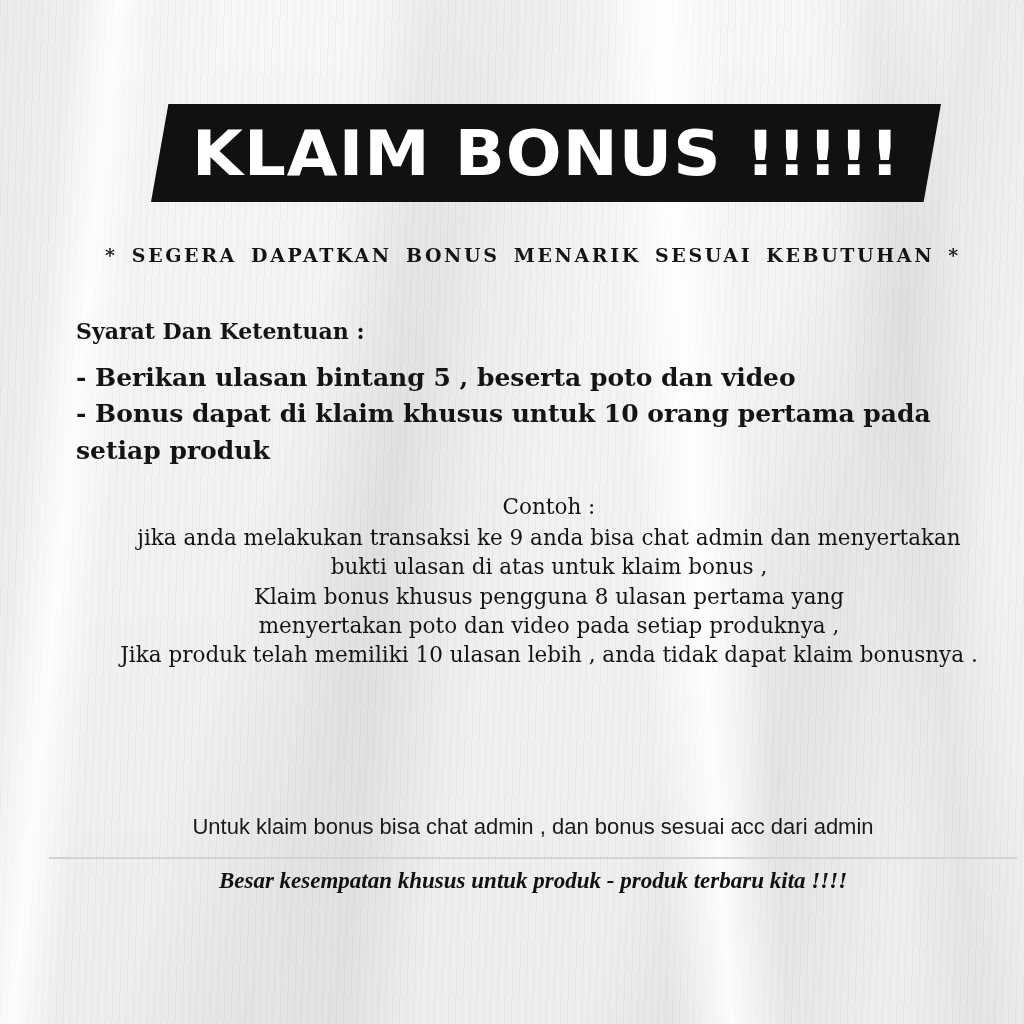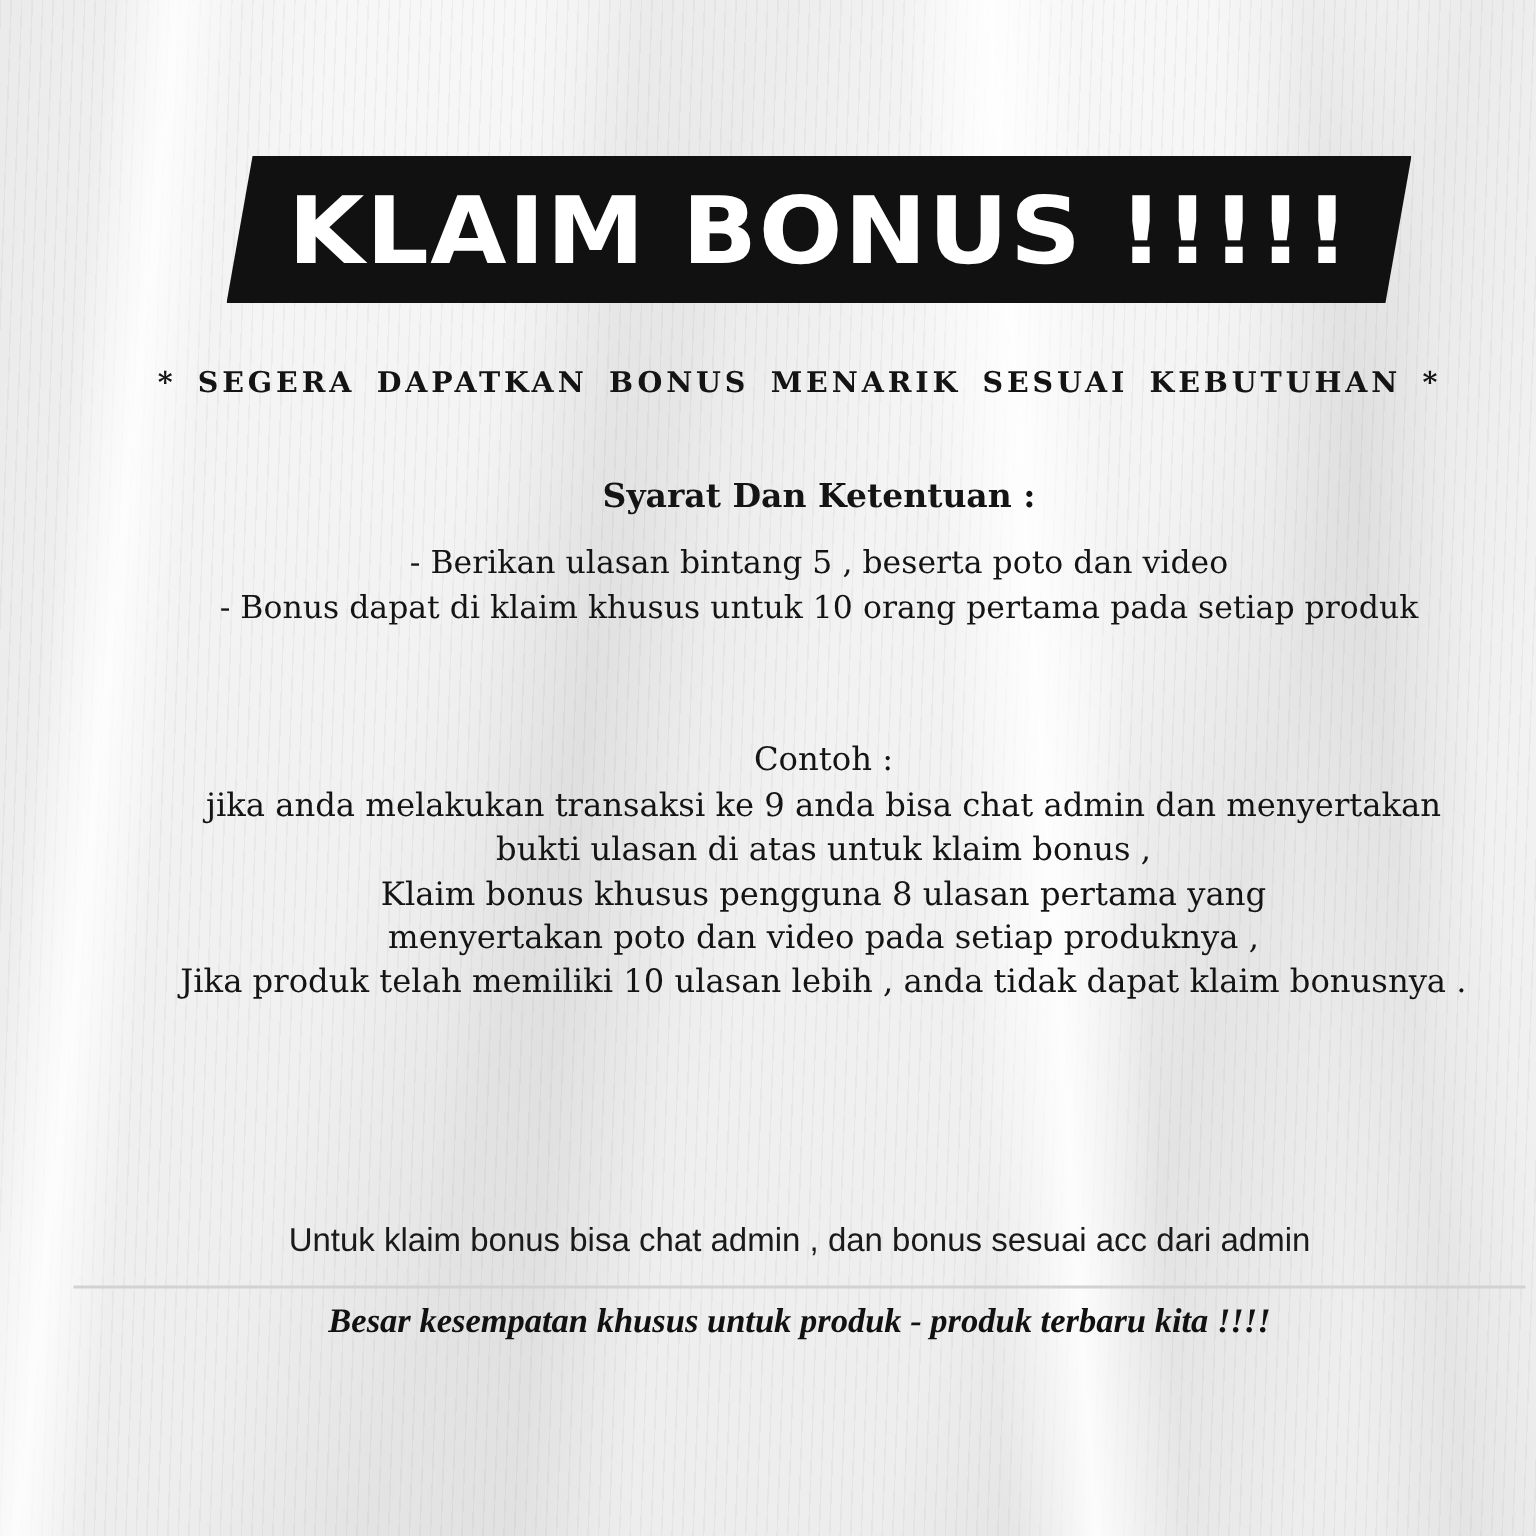--- a/index.html
+++ b/index.html
@@ -105,30 +105,29 @@
   }
 
   
   .terms {
     position: absolute;
     left: 55px;
     top: 318px;
     width: 940px;
     color: #141414;
     font-family: "DejaVu Serif", serif;
-    text-align: center;
   }
   .terms-heading {
     font-size: 22px;
     font-weight: bold;
     margin-bottom: 16px;
   }
   .terms-line {
-    font-size: 21px;
-    font-weight: normal;
+    font-size: 25px;
+    font-weight: bold;
     line-height: 1.45;
   }
 
   
   .example {
     position: absolute;
     left: 28px;
     top: 492px;
     width: 1000px;
     text-align: center;

